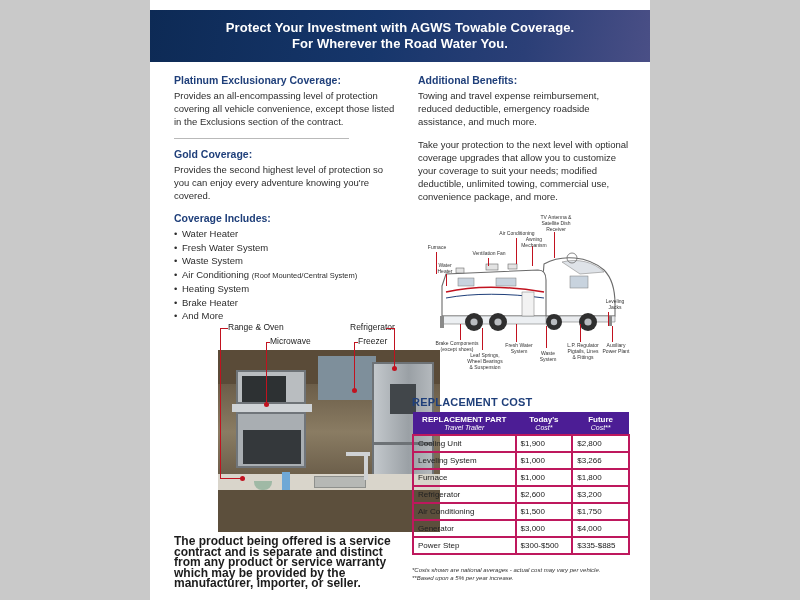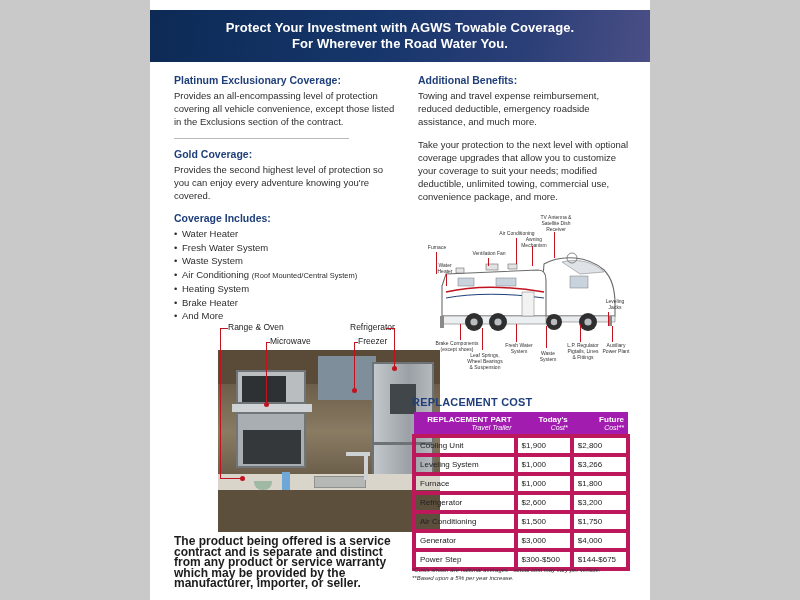--- a/index.html
+++ b/index.html
@@ -168,36 +168,36 @@
   }
   table.repl {
     position: absolute;
     left: 262px; top: 412px;
     width: 218px;
     border-collapse: collapse;
     font-size: 8px;
     color: #222;
   }
   table.repl th {
-    background: #a21caf;
+    background: #4c1d95;
     color: #ffffff;
-    text-align: right;
+    text-align: center;
     padding: 3px 4px;
     font-size: 8px;
     vertical-align: top;
     font-weight: bold;
   }
   table.repl th .sub {
     display: block;
     font-style: italic;
     font-weight: normal;
     font-size: 7px;
   }
   table.repl td {
-    border: 4px solid #be185d;
+    border: 2px solid #be185d;
     padding: 3px 4px;
     font-size: 8px;
   }
   table.repl td.part { width: 47%; }
   table.repl td.cost { width: 26%; }
   .footnotes {
     position: absolute;
     left: 262px; top: 566px;
     width: 220px;
     font-size: 6px;
@@ -415,21 +415,21 @@
         <td class="cost">$1,750</td>
       </tr>
       <tr>
         <td class="part">Generator</td>
         <td class="cost">$3,000</td>
         <td class="cost">$4,000</td>
       </tr>
       <tr>
         <td class="part">Power Step</td>
         <td class="cost">$300-$500</td>
-        <td class="cost">$144-$675</td>
+        <td class="cost">$335-$885</td>
       </tr>
     </tbody>
   </table>
 
   <div class="footnotes">
     <div>*Costs shown are national averages - actual cost may vary per vehicle.</div>
     <div>**Based upon a 5% per year increase.</div>
   </div>
 
 </div>

